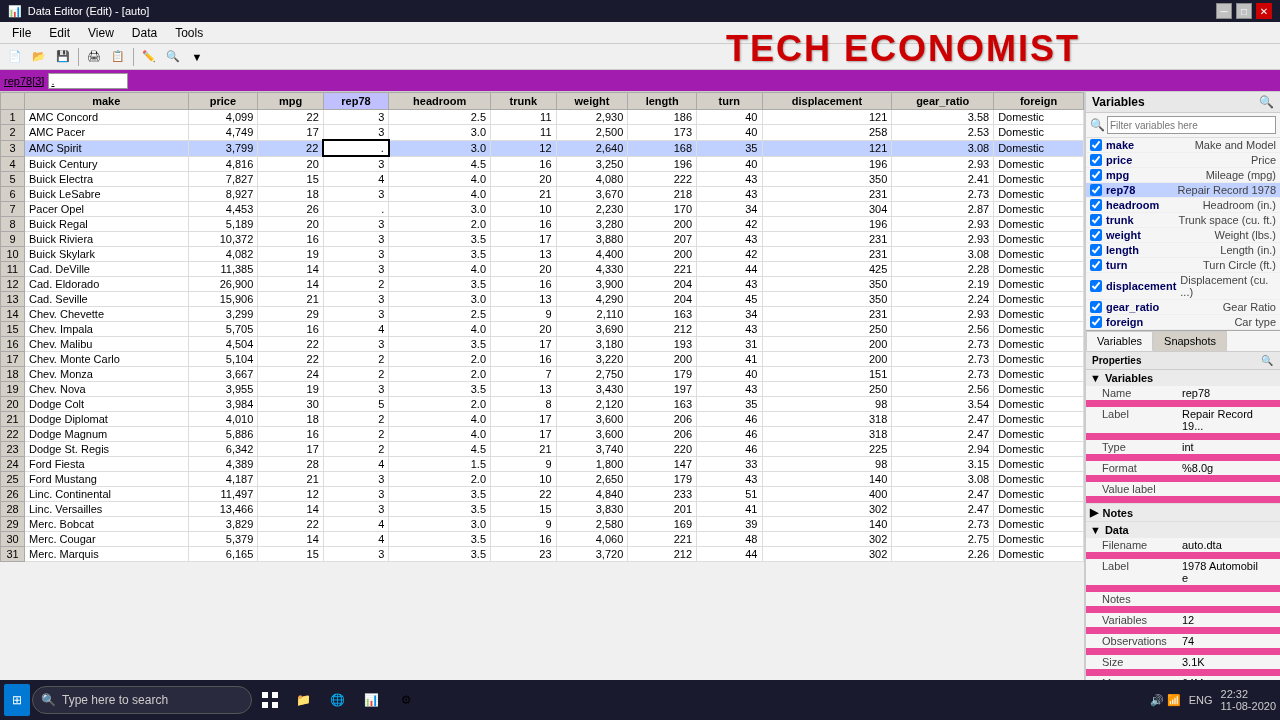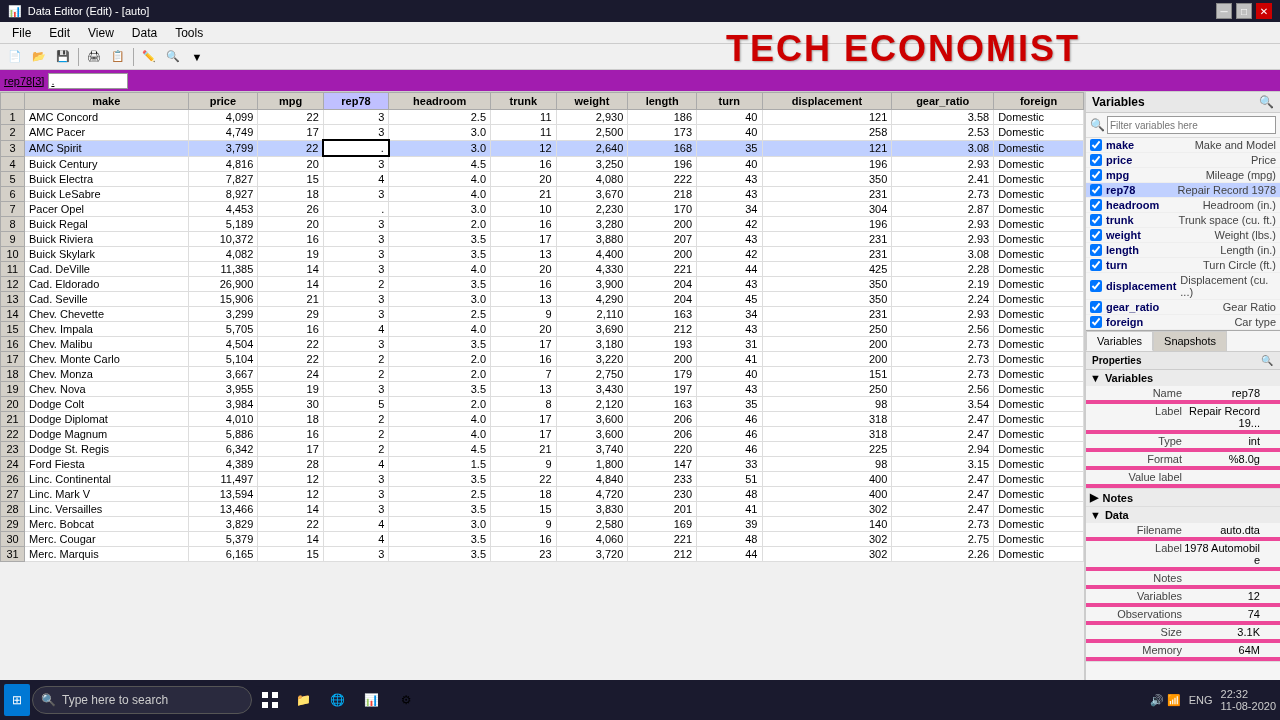--- a/index.html
+++ b/index.html
@@ -65,21 +65,21 @@
     #panel-tabs { display: flex; border-bottom: 1px solid #ccc; }
     .panel-tab { padding: 3px 10px; border: 1px solid #ccc; border-bottom: none; background: #d4d0c8; font-size: 11px; cursor: pointer; }
     .panel-tab.active { background: #f5f5f5; border-bottom: 1px solid #f5f5f5; }
     
     
     #properties-section { flex: 1; overflow-y: auto; }
     #properties-header { background: #e8e8e8; padding: 3px 6px; font-weight: bold; font-size: 10px; border-bottom: 1px solid #ccc; display: flex; justify-content: space-between; }
     
     .prop-group { border-bottom: 1px solid #ddd; }
     .prop-group-header { display: flex; align-items: center; padding: 2px 4px; background: #ebebeb; font-weight: bold; font-size: 11px; gap: 4px; cursor: pointer; }
-    .prop-row { display: flex; padding: 1px 20px 1px 16px; font-size: 11px; border-bottom: 4px solid #ec4899; text-align: right; }
+    .prop-row { display: flex; padding: 1px 20px 1px 16px; font-size: 11px; border-bottom: 7px solid #ec4899; }
     .prop-name { width: 80px; color: #444; flex-shrink: 0; }
     .prop-value { flex: 1; color: #000; word-break: break-all; }
     
     
     #status-bar { background: #d4d0c8; border-top: 1px solid #aaa; height: 22px; display: flex; align-items: center; padding: 0 8px; font-size: 11px; gap: 16px; }
     
     
     #taskbar { background: #1a1a2e; height: 40px; display: flex; align-items: center; padding: 0 4px; gap: 2px; position: fixed; bottom: 0; left: 0; right: 0; z-index: 100; }
     #start-btn { background: #0078d4; color: white; padding: 4px 8px; font-size: 12px; border-radius: 2px; cursor: pointer; height: 32px; display: flex; align-items: center; }
     #search-bar { background: #2a2a3e; border: 1px solid #555; color: #ccc; height: 28px; width: 220px; padding: 0 8px; border-radius: 14px; display: flex; align-items: center; gap: 6px; font-size: 12px; cursor: text; }
@@ -513,45 +513,45 @@
               <td>1.5</td>
               <td>9</td>
               <td>1,800</td>
               <td>147</td>
               <td>33</td>
               <td>98</td>
               <td>3.15</td>
               <td class="text-col">Domestic</td>
             </tr>
             <tr>
+              <td class="row-num">25</td>
+              <td class="text-col">Ford Mustang</td>
+              <td>4,187</td>
+              <td>21</td>
+              <td>3</td>
+              <td>2.0</td>
+              <td>10</td>
+              <td>2,650</td>
+              <td>179</td>
+              <td>43</td>
+              <td>140</td>
+              <td>3.08</td>
+              <td class="text-col">Domestic</td>
+            </tr>
+            <tr>
               <td class="row-num">26</td>
               <td class="text-col">Linc. Continental</td>
               <td>11,497</td>
               <td>12</td>
               <td>3</td>
               <td>3.5</td>
               <td>22</td>
               <td>4,840</td>
               <td>233</td>
               <td>51</td>
-              <td>400</td>
-              <td>2.47</td>
-              <td class="text-col">Domestic</td>
-            </tr>
-            <tr>
-              <td class="row-num">27</td>
-              <td class="text-col">Linc. Mark V</td>
-              <td>13,594</td>
-              <td>12</td>
-              <td>3</td>
-              <td>2.5</td>
-              <td>18</td>
-              <td>4,720</td>
-              <td>230</td>
-              <td>48</td>
               <td>400</td>
               <td>2.47</td>
               <td class="text-col">Domestic</td>
             </tr>
             <tr>
               <td class="row-num">28</td>
               <td class="text-col">Linc. Versailles</td>
               <td>13,466</td>
               <td>14</td>
               <td>3</td>

